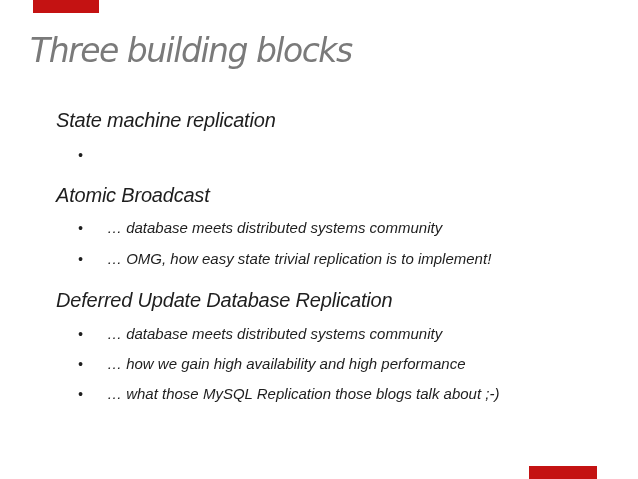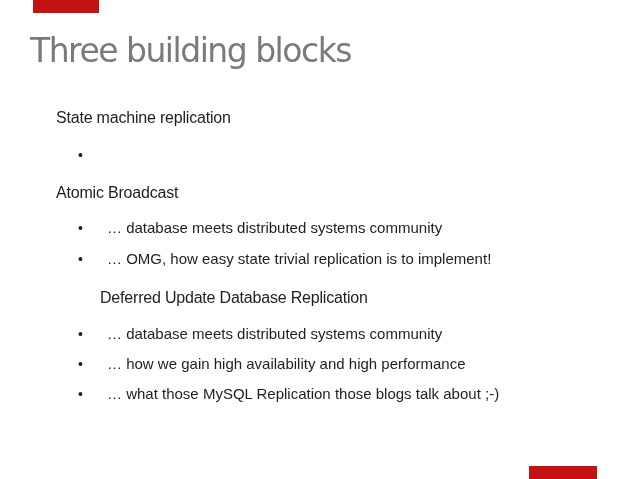--- a/index.html
+++ b/index.html
@@ -2,40 +2,41 @@
 <html><head>
 <meta charset="utf-8">
 <style>
   html,body{margin:0;padding:0;background:#ffffff;}
   #slide{
     position:relative;
     width:616px;height:479px;
     background:#ffffff;
     overflow:hidden;
     font-family:"Liberation Sans", sans-serif;
+    font-style:italic;
   }
   .red-block{
     position:absolute;
     background:#c41212;
   }
   #red-top{left:33px;top:0;width:66px;height:13px;}
   #red-bottom{left:529px;top:466px;width:68px;height:13px;}
   #title{
     position:absolute;
     left:30px;top:31px;
     font-family:"DejaVu Sans", sans-serif;
     font-size:33px;
     letter-spacing:-1.5px;
     color:#7a7a7a;
     white-space:nowrap;
   }
   .line{position:absolute;white-space:nowrap;}
   .heading{
     left:56px;
-    font-size:16px;
+    font-size:20px;
     color:#1e1e1e;
     letter-spacing:-0.2px;
   }
   .bullet{
     left:78px;
     display:flex;
     align-items:baseline;
     font-size:15px;
     color:#1e1e1e;
   }
@@ -43,21 +44,21 @@
     width:29px;
     font-size:14px;
     color:#1e1e1e;
   }
   
   #h1{top:109px;}
   #b1{top:147px;}
   #h2{top:184px;}
   #b2{top:219px;}
   #b3{top:250px;}
-  #h3{top:289px;margin-left:44px;}
+  #h3{top:289px;}
   #b4{top:325px;}
   #b5{top:355px;}
   #b6{top:385px;}
 </style>
 </head>
 <body>
 
 <div id="slide">
 
   <div id="red-top" class="red-block"></div>

